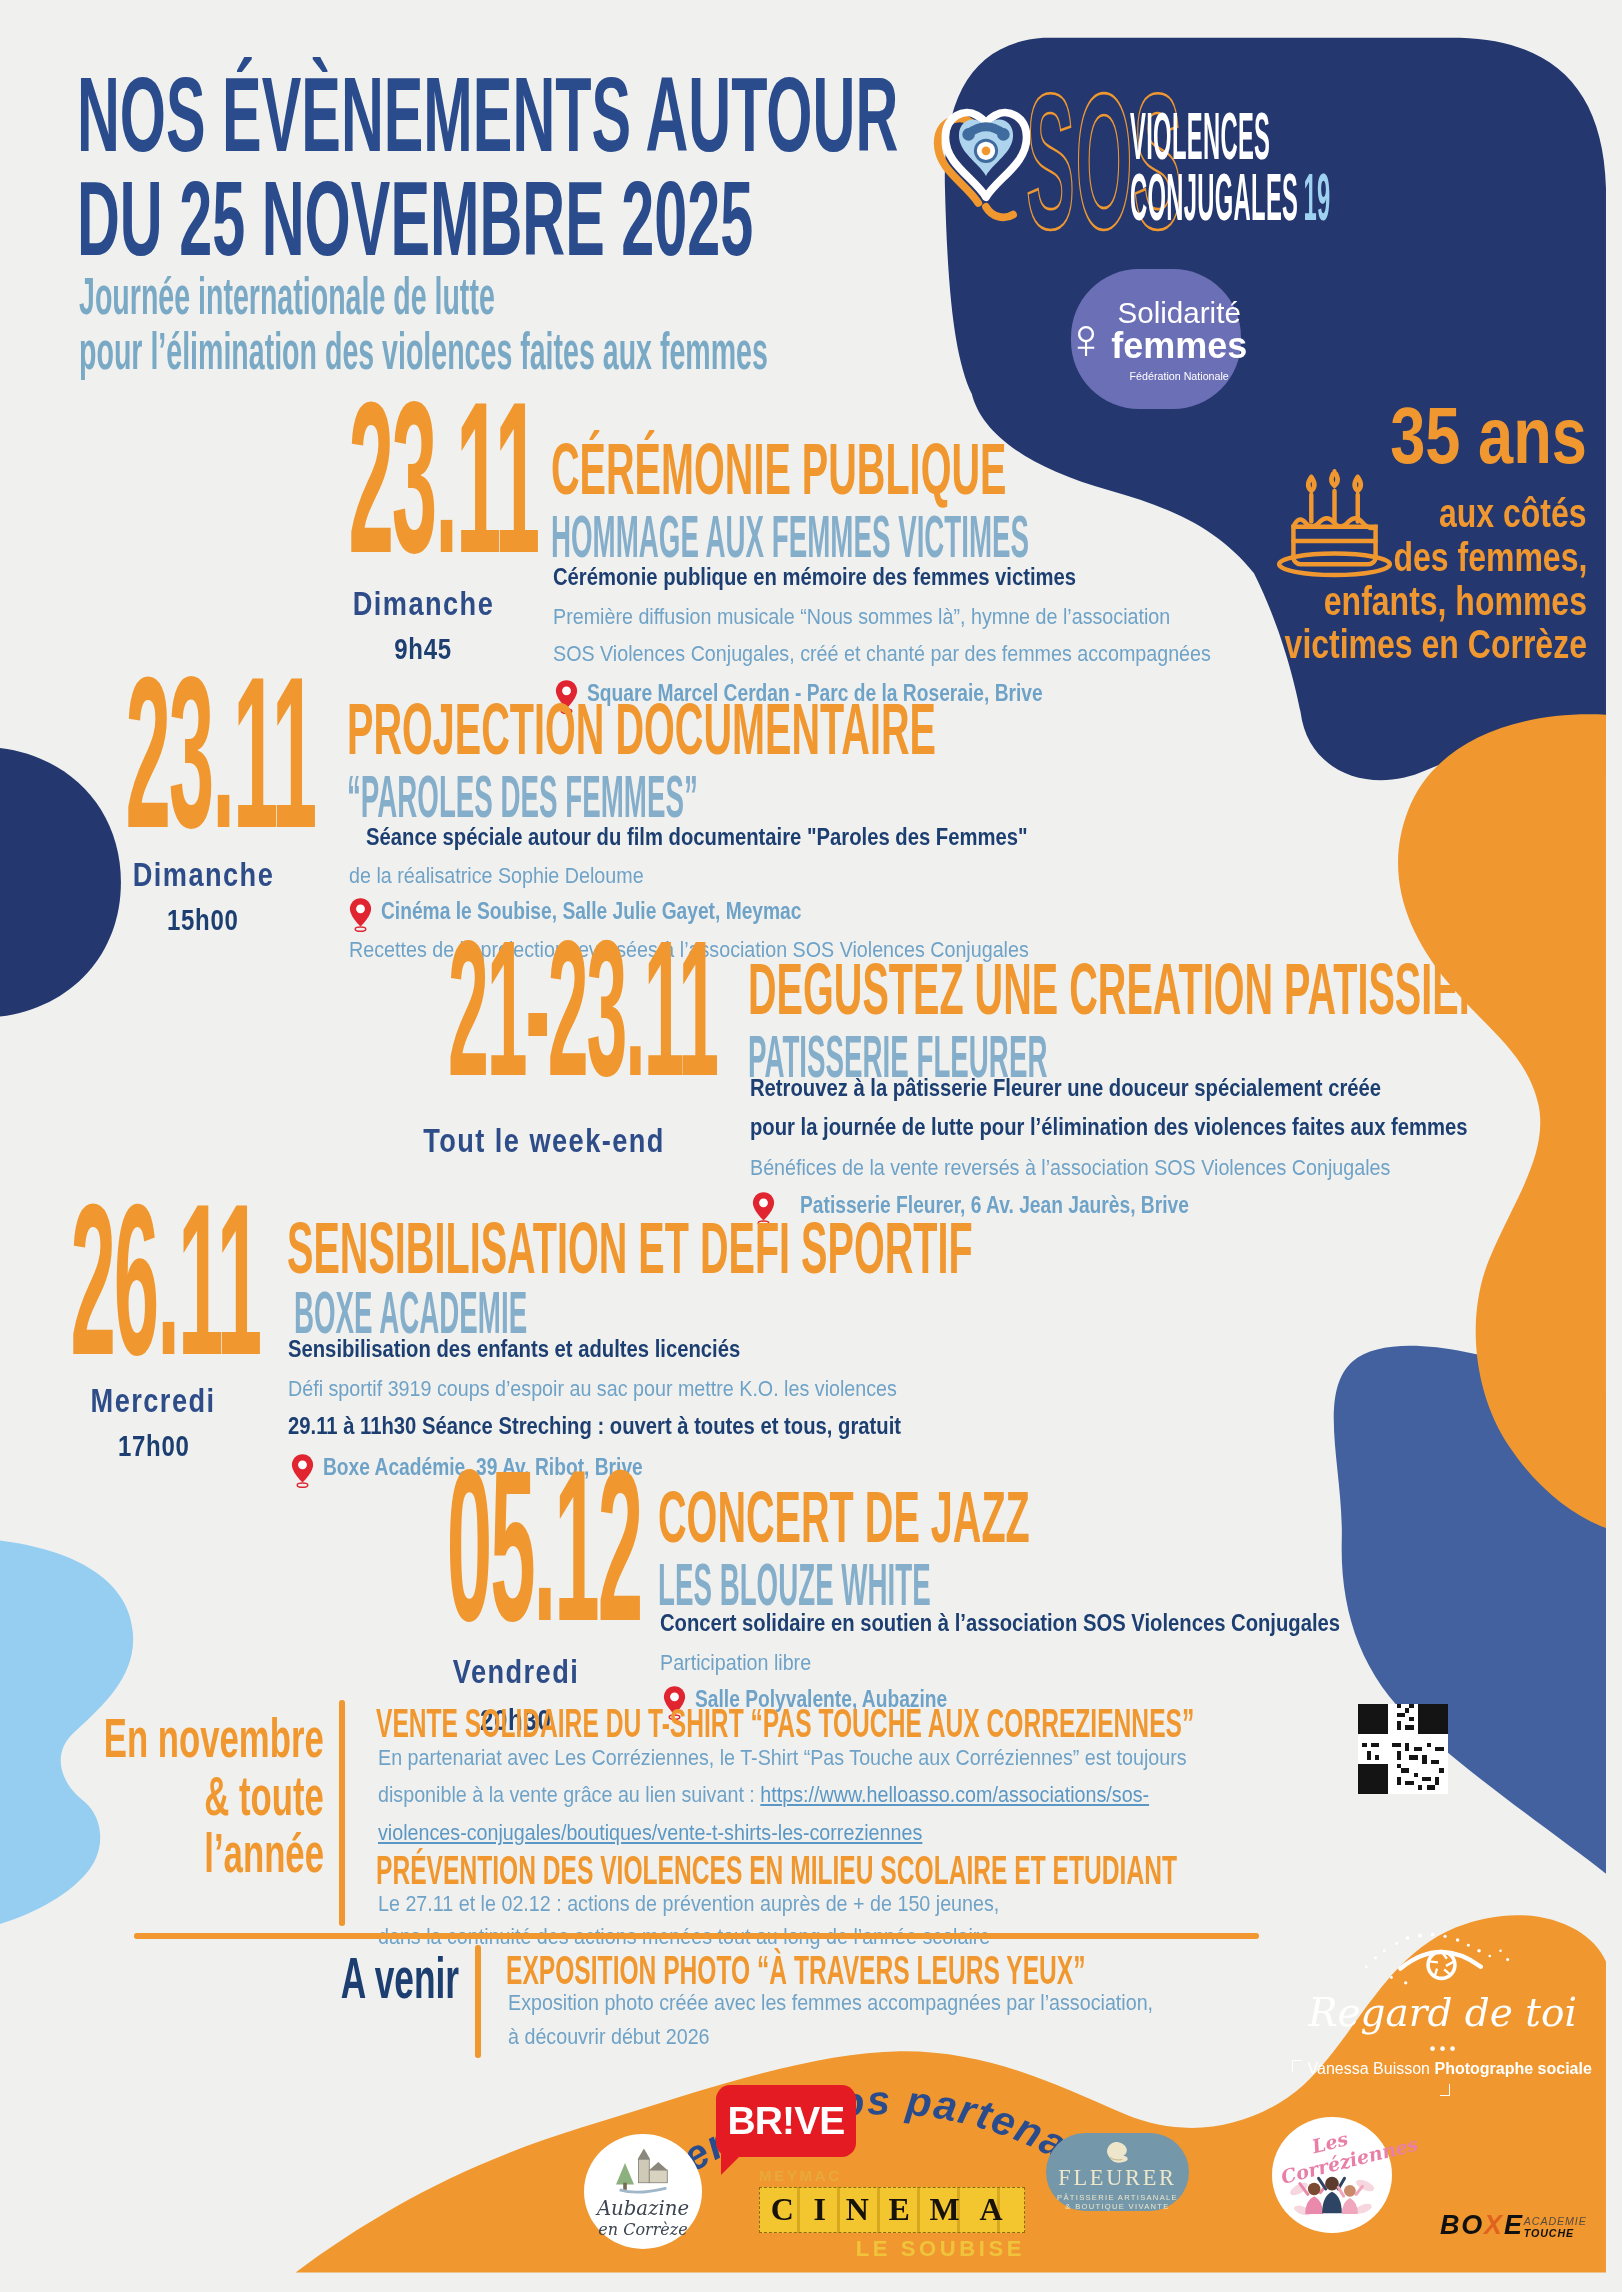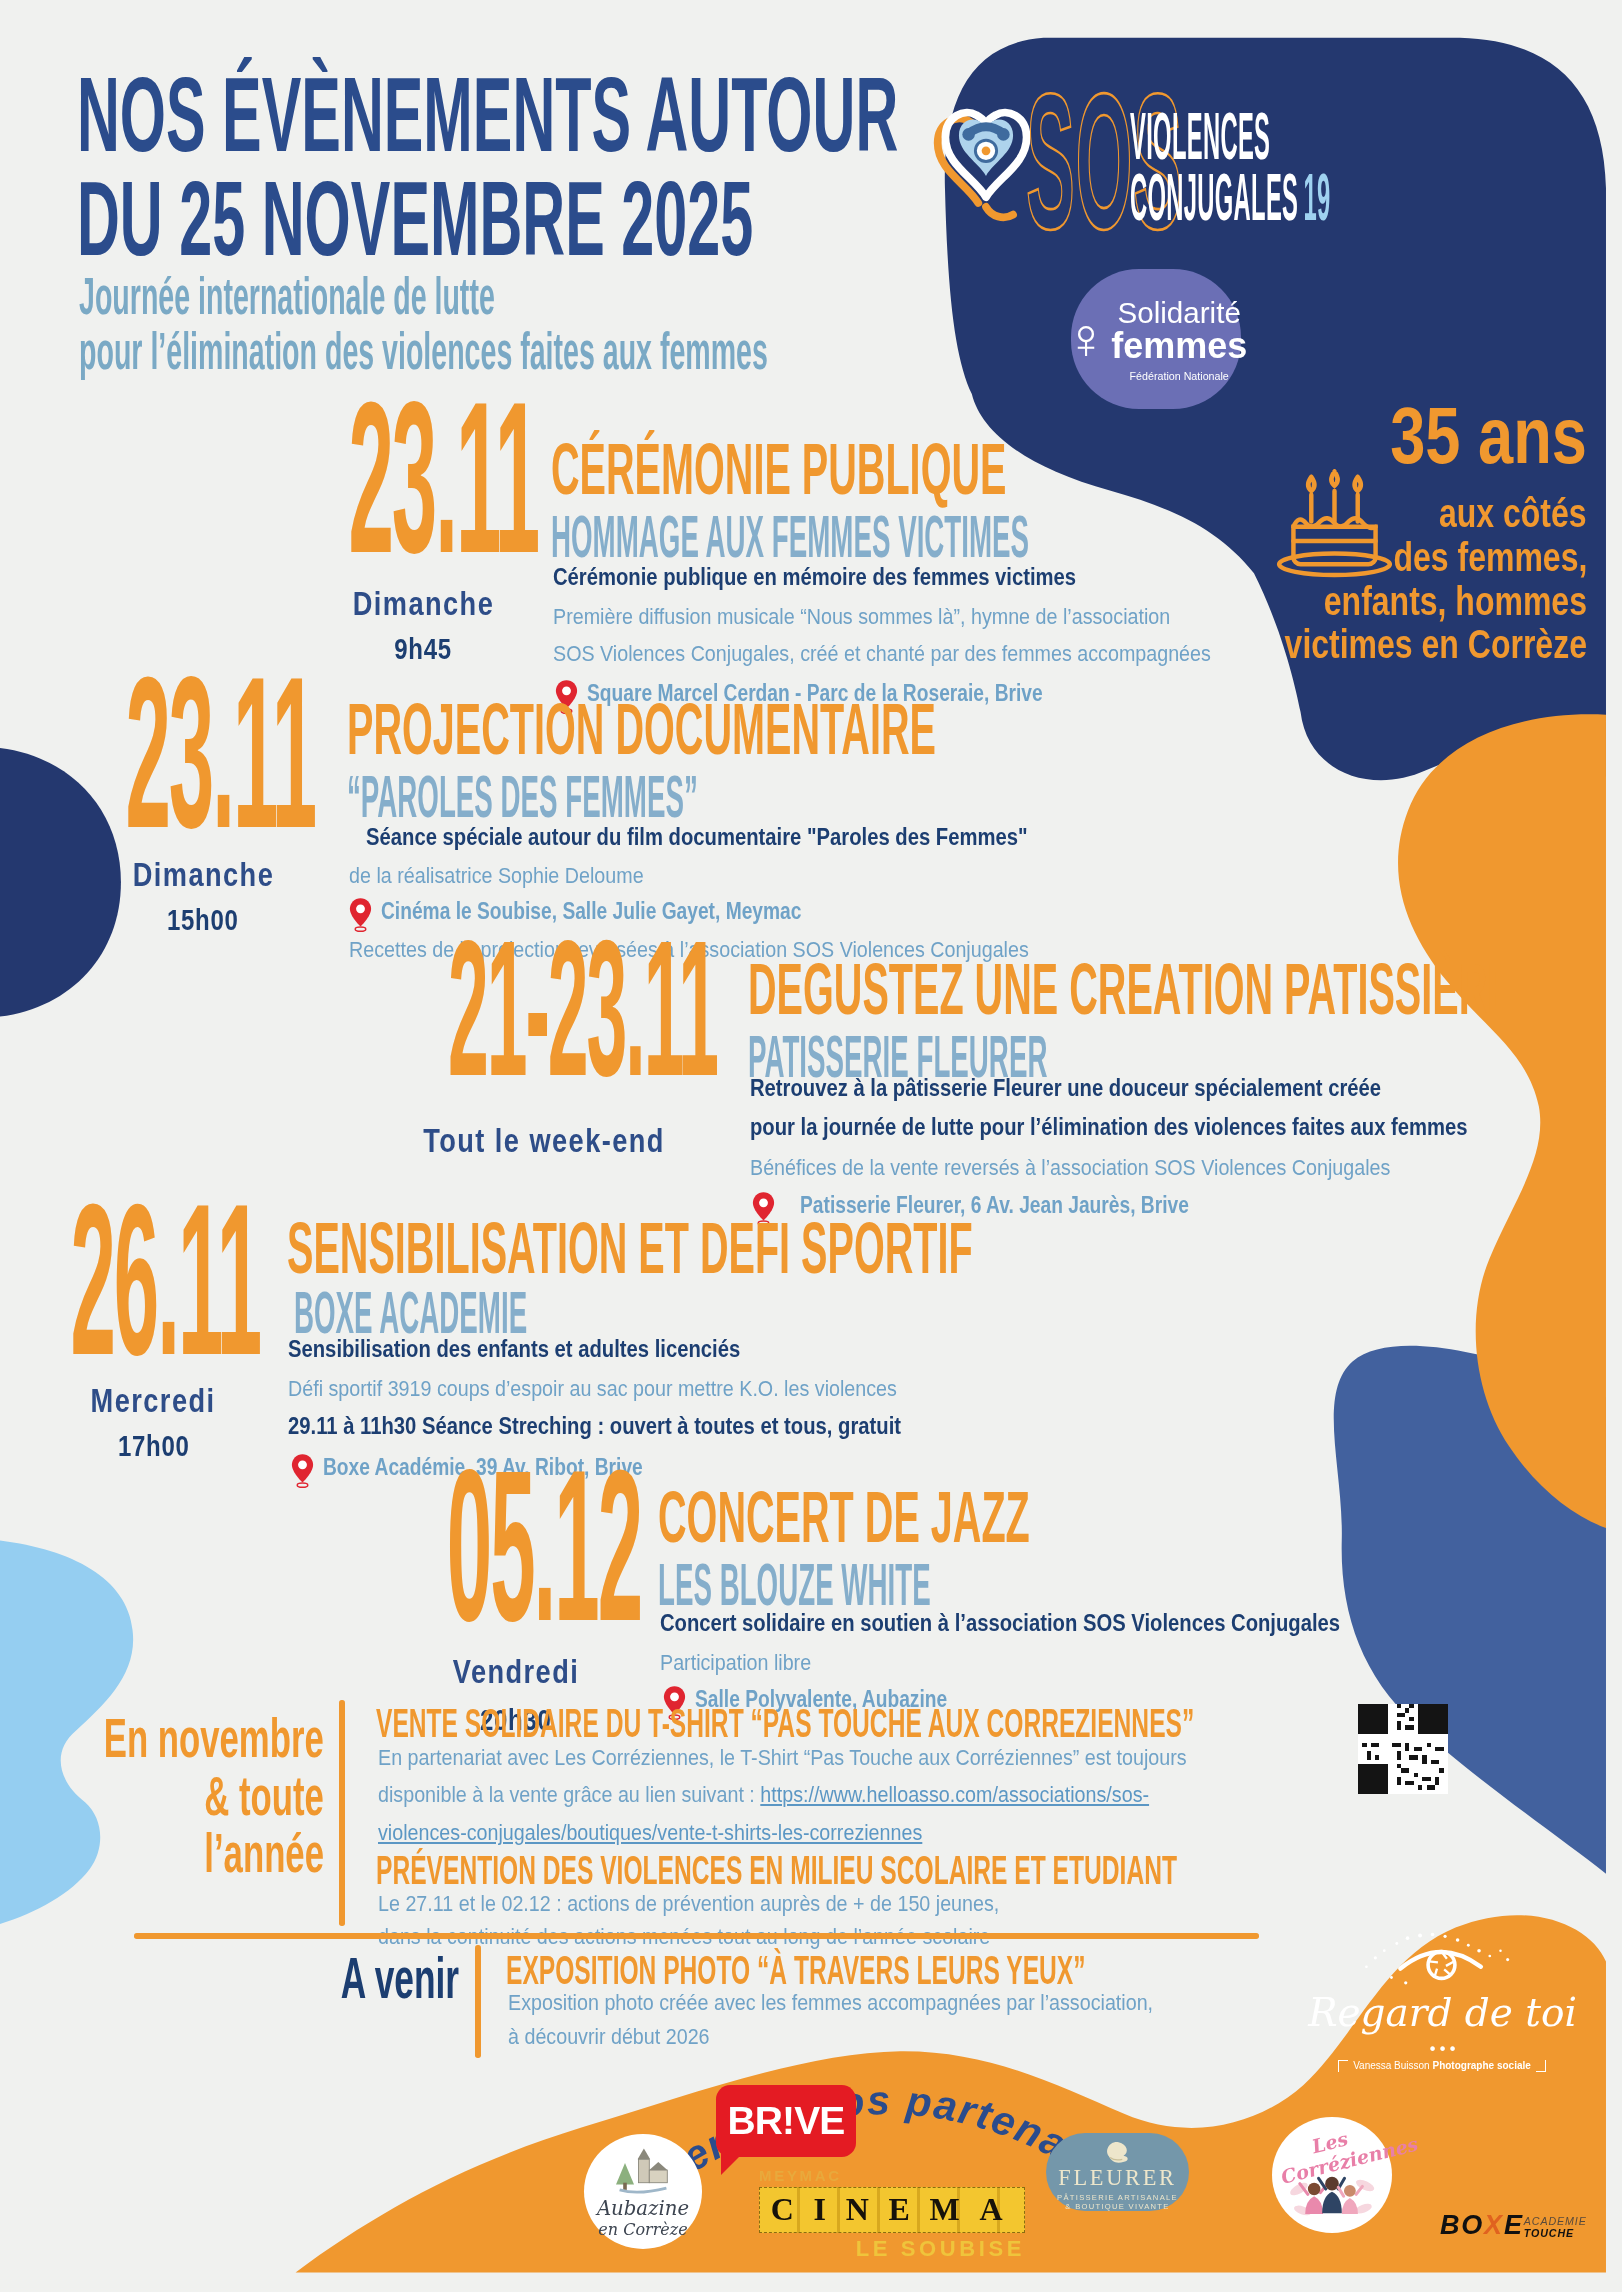--- a/index.html
+++ b/index.html
@@ -375,21 +375,21 @@
         <path d="M124,34 l-9,5"></path>
         <path d="M121,50 l-8,-7"></path>
         <path d="M102,52 l3,-10"></path>
         <path d="M96,34 l10,1"></path>
       </g>
   </svg>
   <div class="abs ctr" style="left:1299px;top:1990px;width:287px;color:#fff">
     <span class="script" style="font-size:39px">Regard de toi</span></div>
   <div class="abs ctr" style="left:1299px;top:2040px;width:287px;color:#fff;font-size:16px;font-weight:700">
     <span>• • •</span></div>
-  <div class="abs ctr" style="left:1290px;top:2060px;width:304px;color:#fff;font-size:10px">
+  <div class="abs ctr" style="left:1290px;top:2060px;width:304px;color:#fff;font-size:16px">
     <span class="bracket-l"></span><span style="font-weight:400">Vanessa Buisson </span><span style="font-weight:800">Photographe sociale</span><span class="bracket-r"></span>
   </div>
 
   <div class="circ" style="left:584px;top:2134px;width:118px;height:115px">
     <svg class="abs" style="left:23px;top:9px" width="72" height="56" viewBox="0 0 80 62">
       <polygon points="10,46 20,22 30,46" fill="#8CB07E"></polygon>
         <rect x="18" y="44" width="4" height="8" fill="#7a6a52"></rect>
       <polygon points="34,18 41,6 48,18" fill="#8a887c"></polygon>
         <rect x="35" y="18" width="12" height="26" fill="#cfc9b8" stroke="#8a887c"></rect>
       <polygon points="47,30 57,21 67,30" fill="#8a887c"></polygon>

